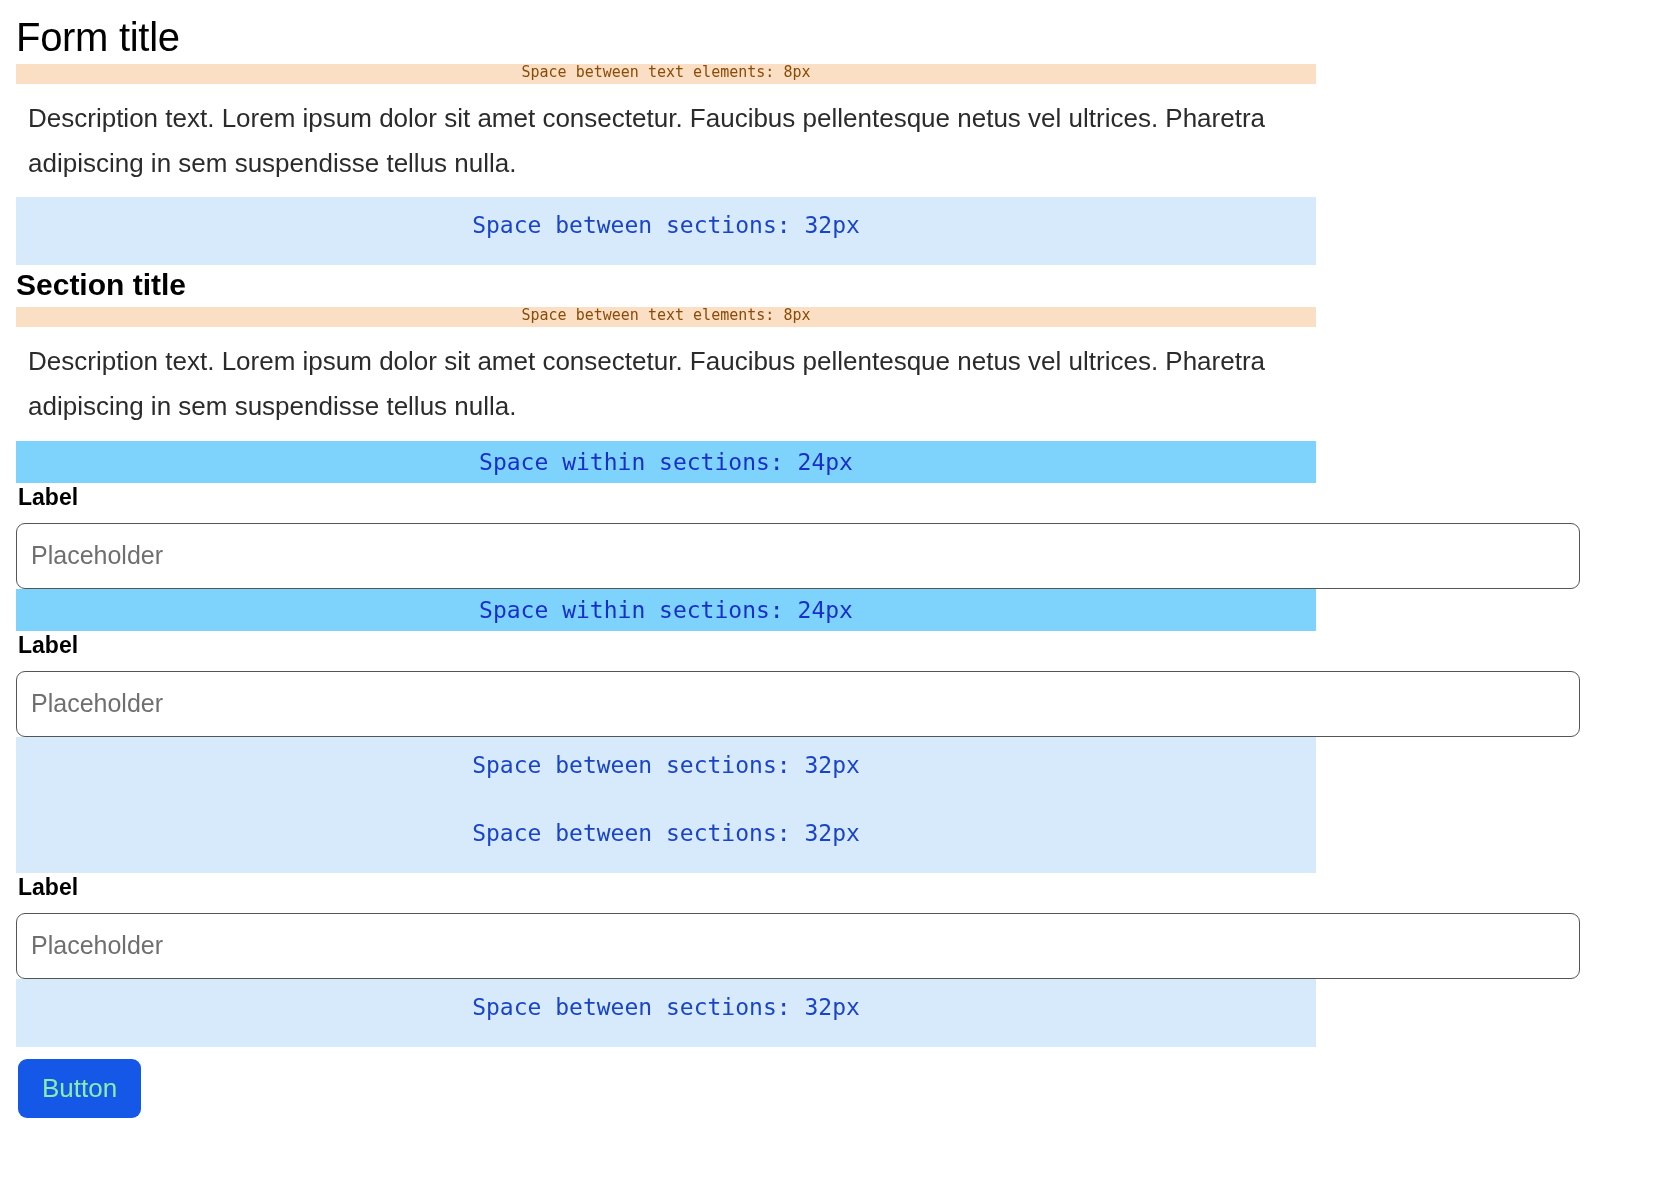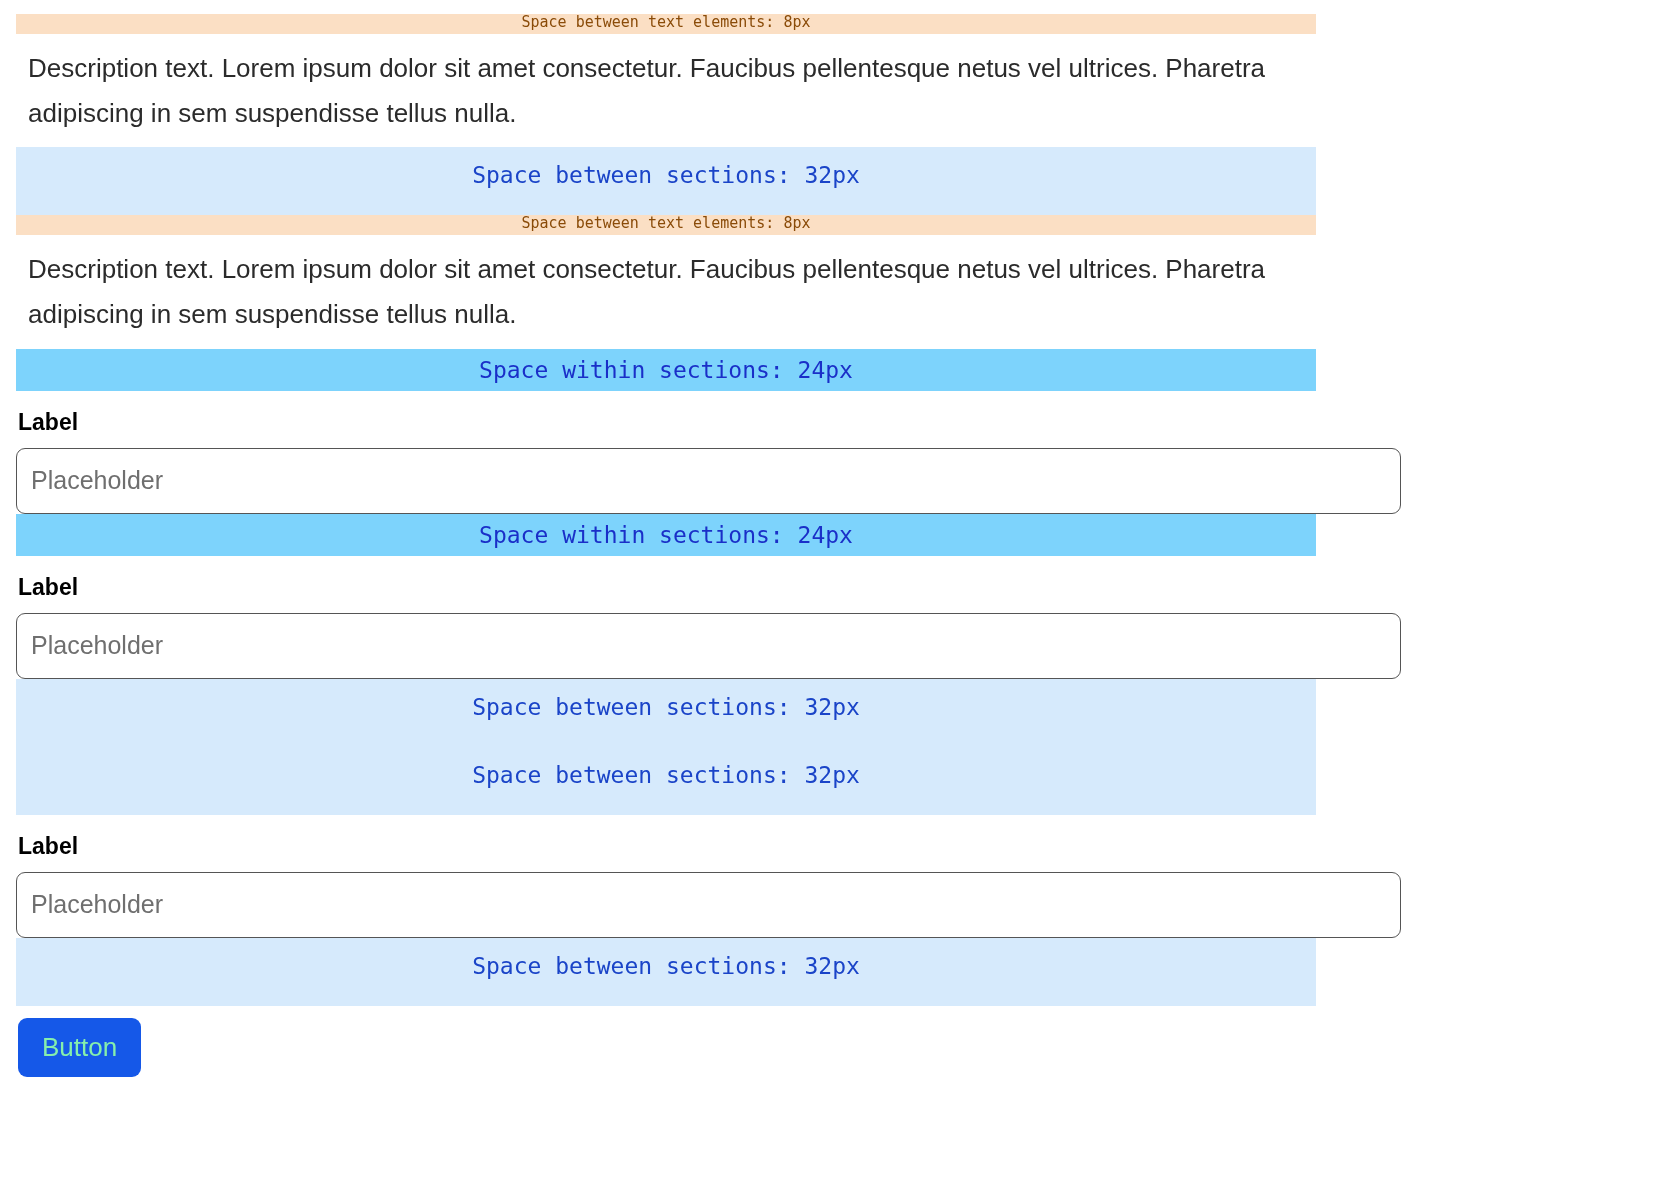--- a/index.html
+++ b/index.html
@@ -78,26 +78,26 @@
     color: #1a2fc8;
     font-size: 23px;
     height: 42px;
     line-height: 42px;
   }
   .field-label {
     font-size: 23px;
     font-weight: 700;
     color: #000000;
     line-height: 1.3;
-    padding: 17px 0 10px 2px;
+    padding: 0 0 10px 2px;
   }
   .text-input {
     box-sizing: border-box;
     display: block;
-    width: 1385px;
+    width: 1564px;
     height: 66px;
     border: 1.5px solid #555555;
     border-radius: 9px;
     font-size: 25px;
     font-family: "Liberation Sans", sans-serif;
     color: #1a1a1a;
     padding: 8px 14px;
     background: #ffffff;
     outline: none;
   }
@@ -119,31 +119,33 @@
     cursor: pointer;
     line-height: 1.05;
   }
 </style>
 </head>
 <body>
 
 <div class="page">
   <div class="content">
 
+    <h1 class="form-title">Form title</h1>
 
     <div class="spacer sp8">
       <span class="spacer-text">Space between text elements: 8px</span>
     </div>
 
     <p class="desc">Description text. Lorem ipsum dolor sit amet consectetur. Faucibus pellentesque netus vel ultrices. Pharetra adipiscing in sem suspendisse tellus nulla.</p>
 
     <div class="spacer sp32">
       <span class="spacer-text">Space between sections: 32px</span>
     </div>
 
+    <h2 class="section-title">Section title</h2>
 
     <div class="spacer sp8">
       <span class="spacer-text">Space between text elements: 8px</span>
     </div>
 
     <p class="desc">Description text. Lorem ipsum dolor sit amet consectetur. Faucibus pellentesque netus vel ultrices. Pharetra adipiscing in sem suspendisse tellus nulla.</p>
 
     <div class="spacer sp24">
       <span class="spacer-text">Space within sections: 24px</span>
     </div>

